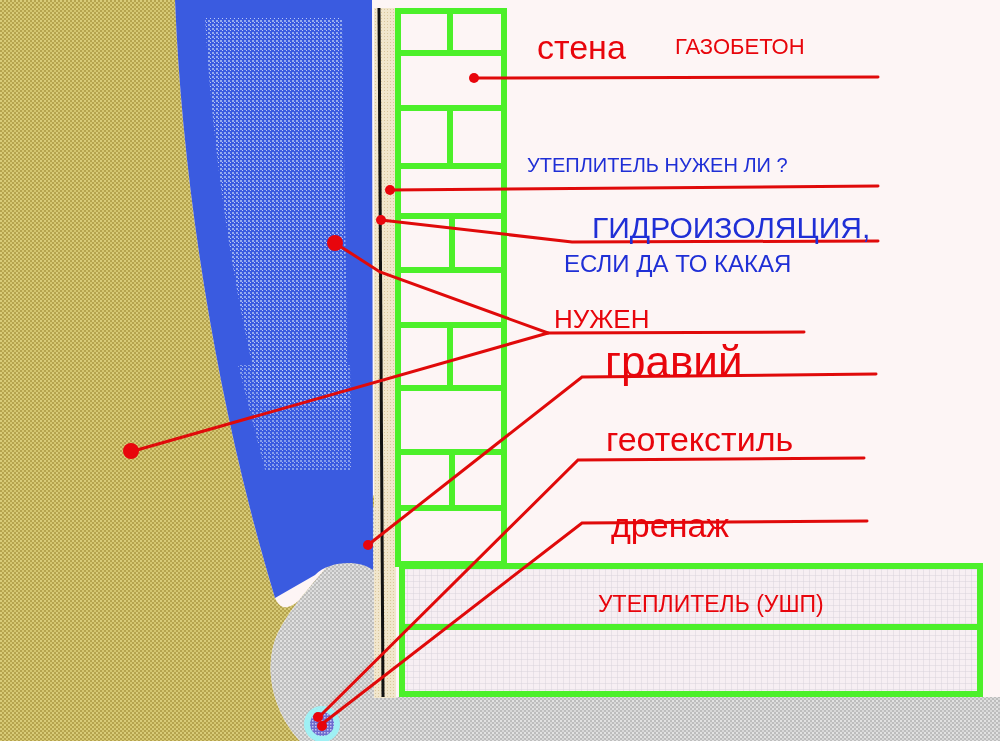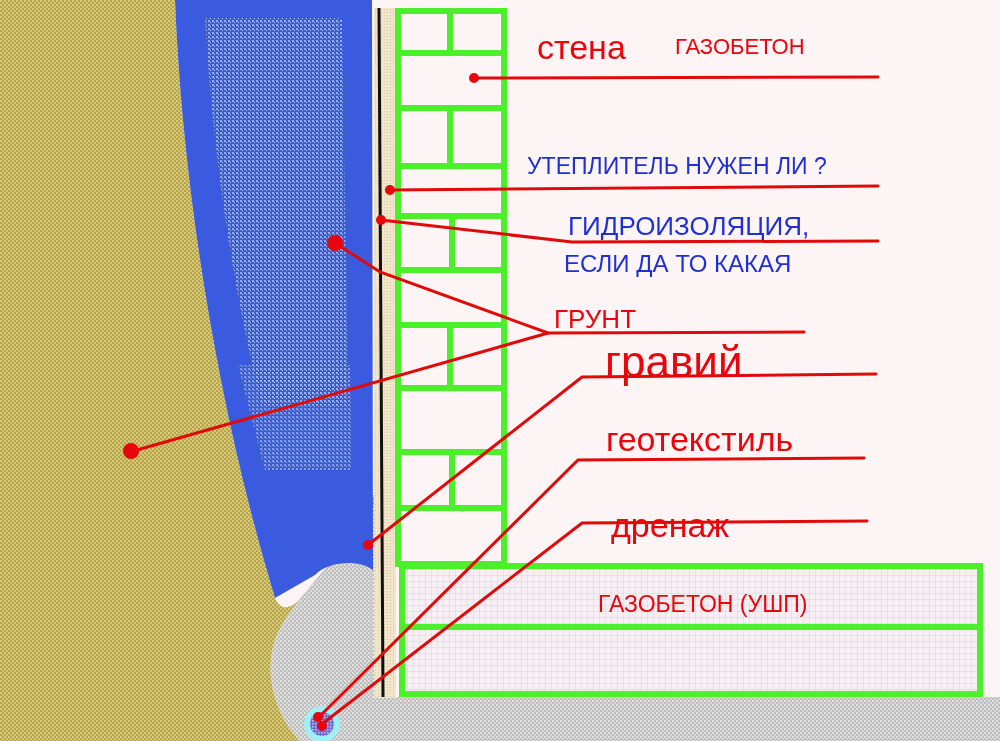--- a/index.html
+++ b/index.html
@@ -103,20 +103,20 @@
     <circle cx="335" cy="243" r="8"></circle>
     <circle cx="131" cy="451" r="8"></circle>
     <circle cx="368" cy="545" r="5"></circle>
     <circle cx="318" cy="717" r="5"></circle>
     <circle cx="322" cy="726" r="5"></circle>
   </g>
 </svg>
 
 <div class="lbl red" style="left:537px;top:30px;font-size:34px;">стена</div>
 <div class="lbl red" style="left:675px;top:36px;font-size:22px;">ГАЗОБЕТОН</div>
-<div class="lbl blue" style="left:527px;top:155px;font-size:23px;">УТЕПЛИТЕЛЬ НУЖЕН ЛИ ?</div>
-<div class="lbl blue" style="left:568px;top:213px;font-size:26px;">ГИДРОИЗОЛЯЦИЯ,</div>
+<div class="lbl blue" style="left:527px;top:155px;font-size:20px;">УТЕПЛИТЕЛЬ НУЖЕН ЛИ ?</div>
+<div class="lbl blue" style="left:592px;top:213px;font-size:30px;">ГИДРОИЗОЛЯЦИЯ,</div>
 <div class="lbl blue" style="left:564px;top:252px;font-size:24px;">ЕСЛИ ДА ТО КАКАЯ</div>
-<div class="lbl red" style="left:554px;top:306px;font-size:26px;">ГРУНТ</div>
+<div class="lbl red" style="left:554px;top:306px;font-size:26px;">НУЖЕН</div>
 <div class="lbl red" style="left:605px;top:340px;font-size:44px;">гравий</div>
 <div class="lbl red" style="left:606px;top:422px;font-size:34px;text-align:right;">геотекстиль</div>
 <div class="lbl red" style="left:611px;top:508px;font-size:34px;">дренаж</div>
-<div class="lbl red" style="left:598px;top:593px;font-size:23px;">ГАЗОБЕТОН (УШП)</div>
+<div class="lbl red" style="left:598px;top:593px;font-size:23px;">УТЕПЛИТЕЛЬ (УШП)</div>
 
 </body></html>

